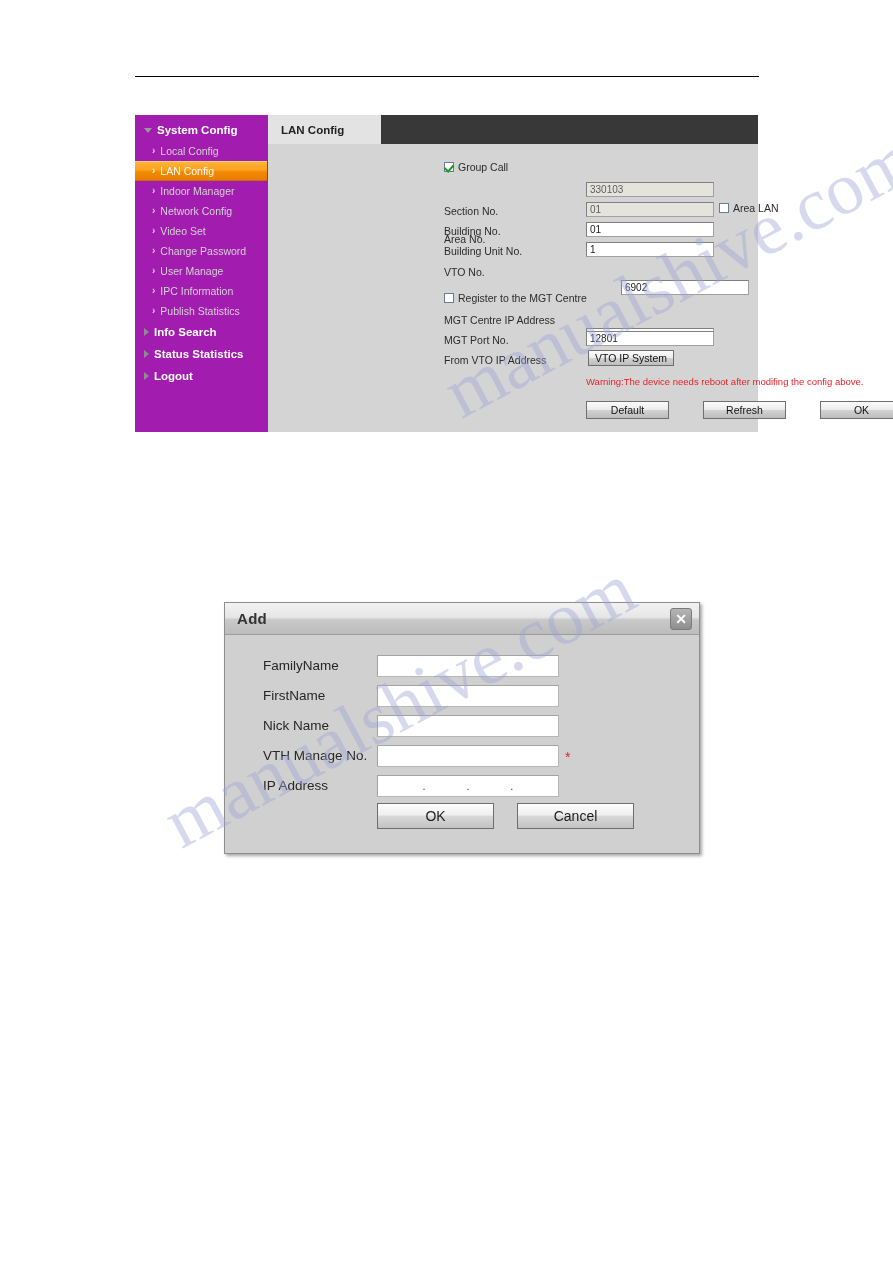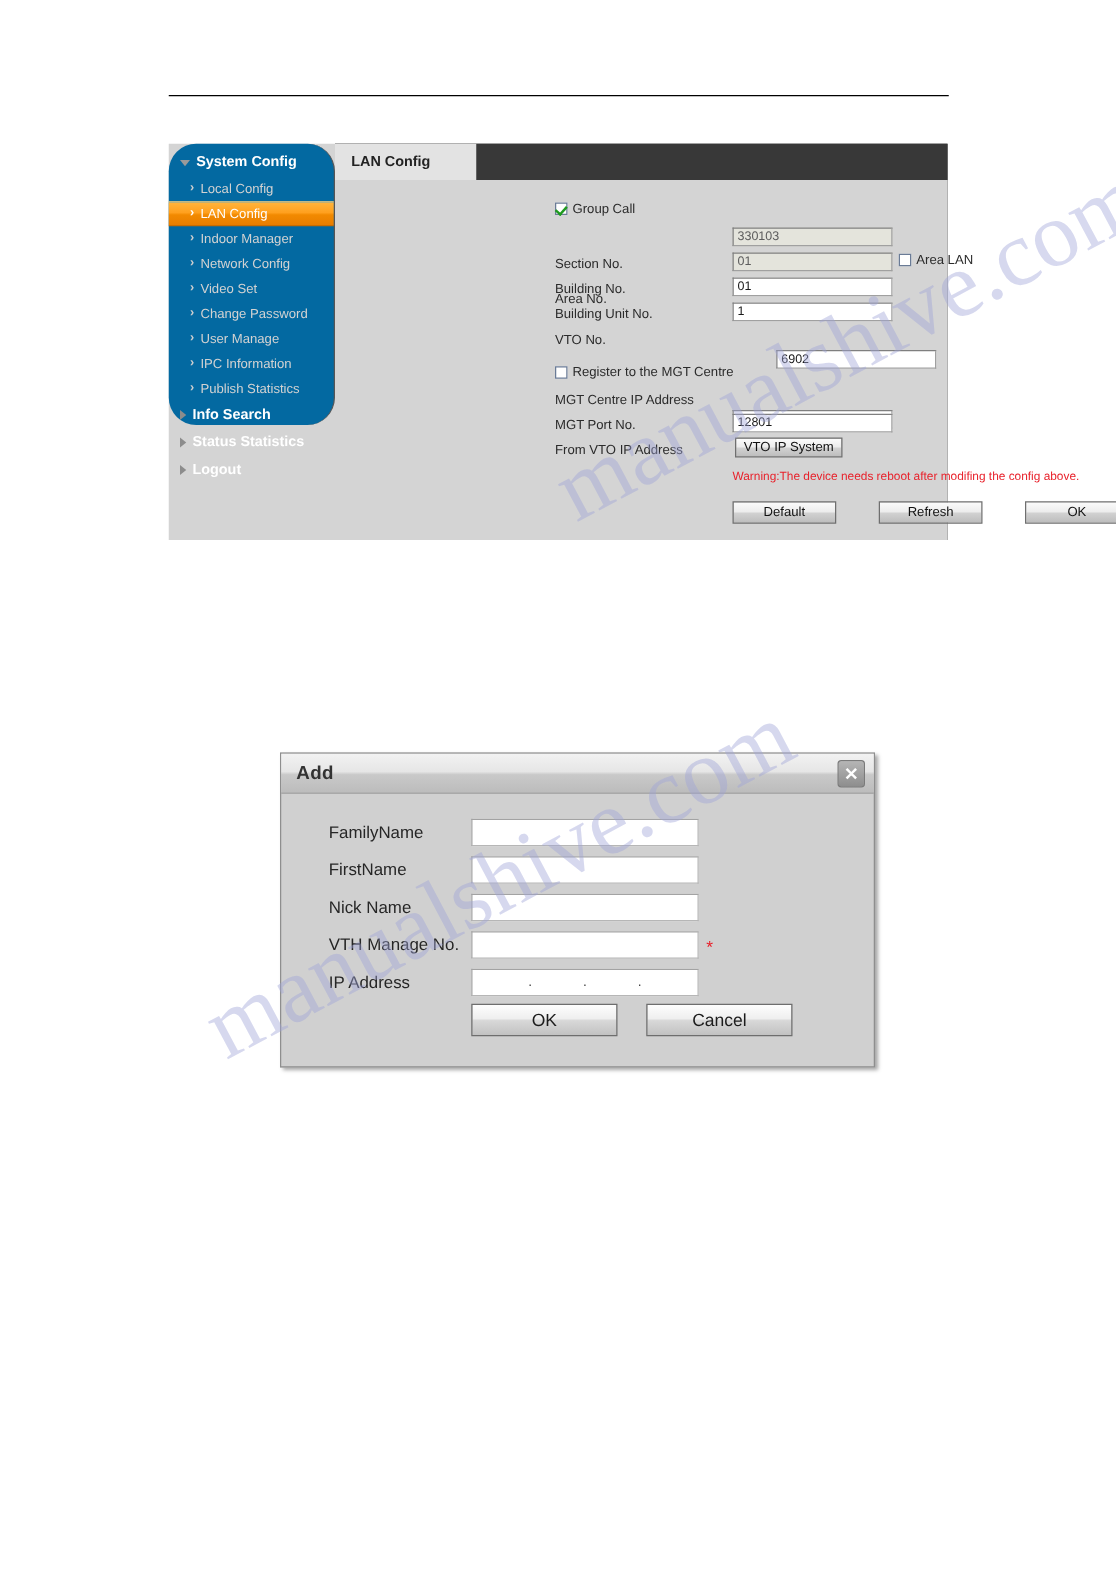--- a/index.html
+++ b/index.html
@@ -65,24 +65,23 @@
     height: 317px;
     background: #d4d4d4;
     font-size: 11px;
   }
 
   
   .sidebar {
     position: absolute;
     left: 0; top: 0;
     width: 132px;
-    height: 225px;
-    background: #0369a1;
+    height: 317px;
+    background: #a21caf;
     border-right: 1px solid #555;
-    border-radius: 22px;
   }
   .nav-group {
     color: #ffffff;
     font-weight: bold;
     font-size: 11.5px;
     padding: 4px 0 4px 9px;
     display: flex;
     align-items: center;
     line-height: 14px;
   }

